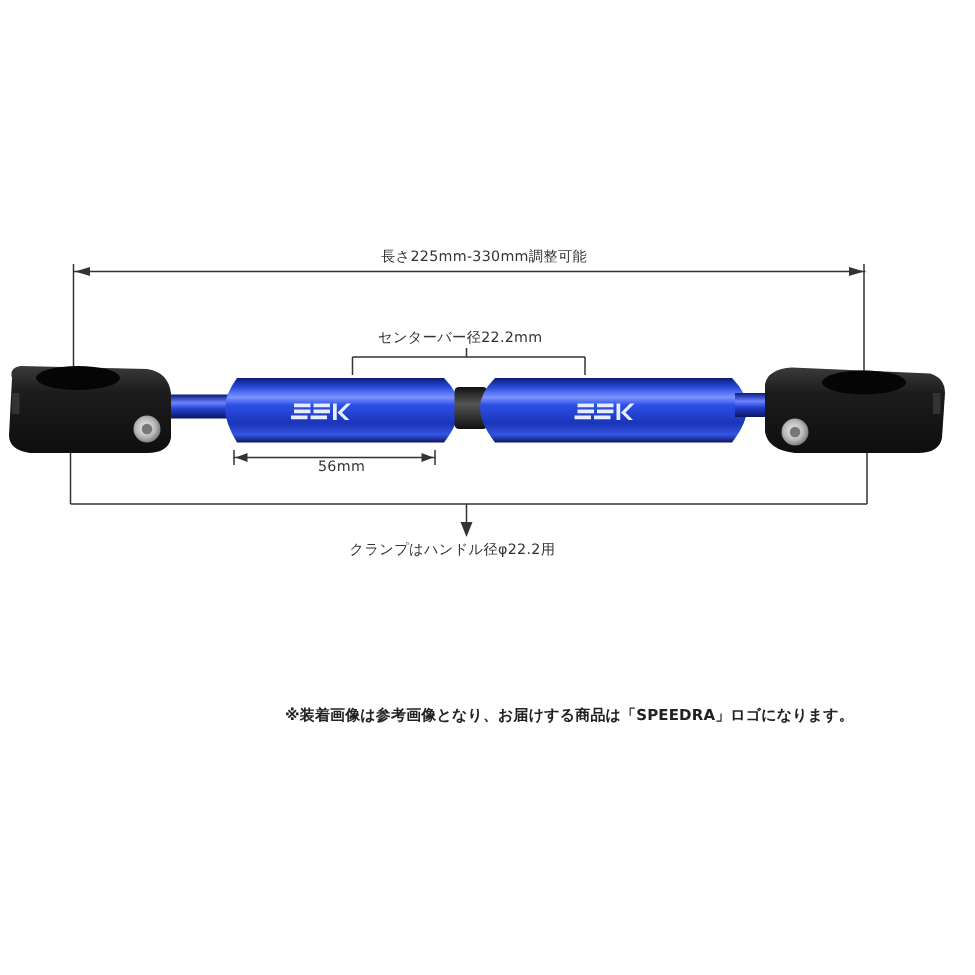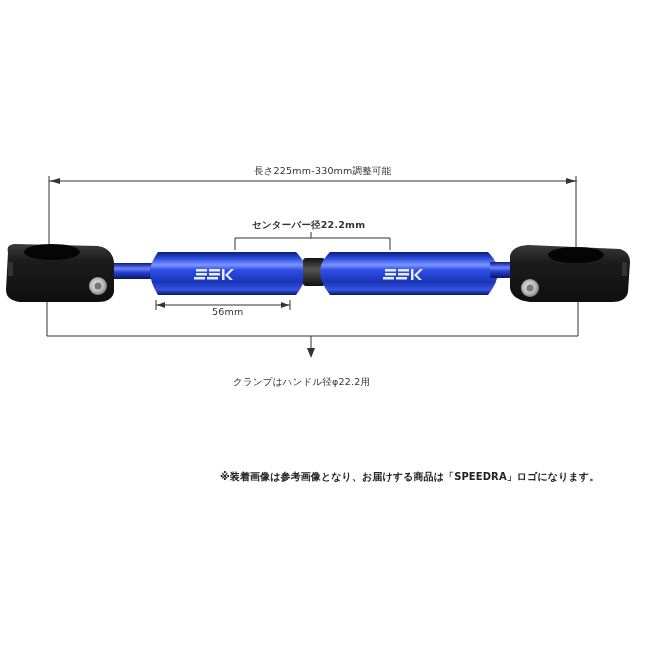--- a/index.html
+++ b/index.html
@@ -1,20 +1,20 @@
 <!DOCTYPE html>
 <html><head>
   <meta charset="utf-8">
   <style>
     html, body { margin: 0; padding: 0; background: #ffffff; }
     body { width: 650px; height: 650px; position: relative; overflow: hidden;
            font-family: "DejaVu Sans", sans-serif; color: #222; }
     .abs { position: absolute; text-align: center; }
     .label { font-size: 9.5px; white-space: nowrap; color: #333; letter-spacing: 0.2px; }
-    .note { font-size: 10px; font-weight: bold; white-space: nowrap; color: #222; letter-spacing: 0.1px; margin-left: 30px; }
+    .note { font-size: 10px; font-weight: bold; white-space: nowrap; color: #222; letter-spacing: 0.1px; }
     svg { position: absolute; left: 0; top: 0; }
   </style>
 </head>
 <body>
 
 <svg width="650" height="650" viewBox="0 0 650 650">
   <defs>
     <linearGradient id="tube" x1="0" y1="0" x2="0" y2="1">
       <stop offset="0" stop-color="#0b1a7a"></stop>
       <stop offset="0.15" stop-color="#2a4de0"></stop>
@@ -123,19 +123,19 @@
     <line x1="47" y1="302" x2="47" y2="336" stroke="#333" stroke-width="1"></line>
     <line x1="578" y1="302" x2="578" y2="336" stroke="#333" stroke-width="1"></line>
     <line x1="47" y1="336" x2="578" y2="336" stroke="#333" stroke-width="1"></line>
     <line x1="311" y1="336" x2="311" y2="352" stroke="#333" stroke-width="1"></line>
     <polygon points="311,358 307,348 315,348" fill="#333"></polygon>
   </g>
 </svg>
 
 <div class="abs label" style="left:252px; top:165px; background:#fff; padding:0 2px;">長さ225mm-330mm調整可能</div>
 
-<div class="abs label" style="left:252px; top:219px;font-weight:bold;">センターバー径22.2mm</div>
+<div class="abs label" style="left:252px; top:219px;">センターバー径22.2mm</div>
 
 <div class="abs label" style="left:212px; top:306px;">56mm</div>
 
-<div class="abs label" style="left:233px; top:376px;">クランプはハンドル径φ22.2用</div>
+<div class="abs label" style="left:233px; top:360px;">クランプはハンドル径φ22.2用</div>
 
 <div class="abs note" style="left:190px; top:470px;">※装着画像は参考画像となり、お届けする商品は「SPEEDRA」ロゴになります。</div>
 
 </body></html>

